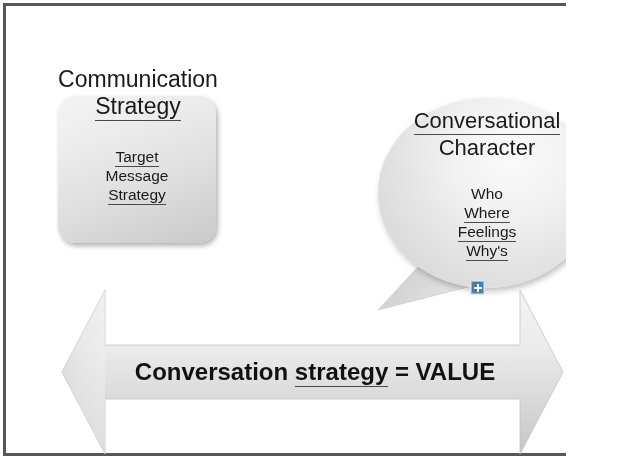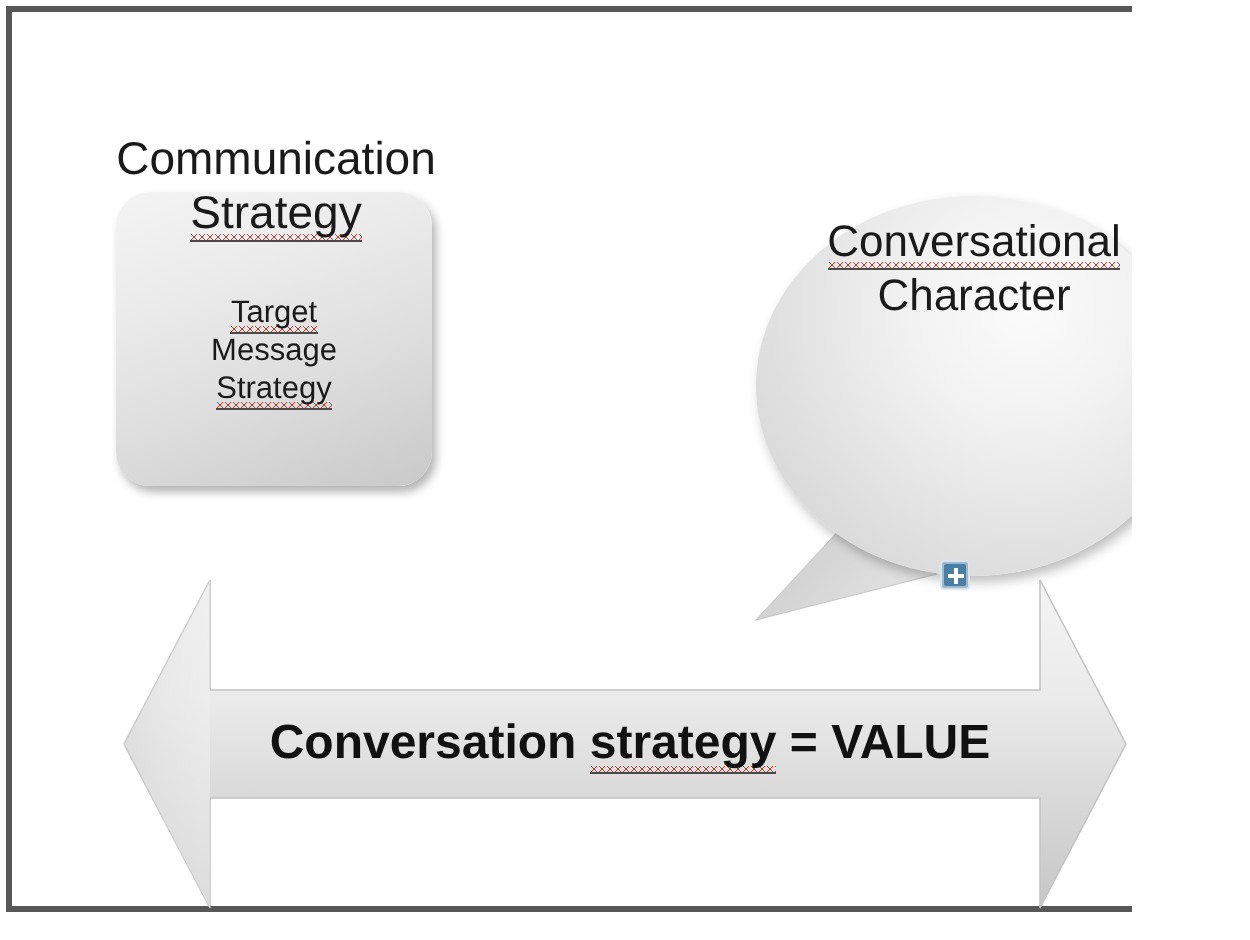--- a/index.html
+++ b/index.html
@@ -195,20 +195,26 @@
     </defs>
     <path d="M 8 95 L 70 28 L 98 72 Z" fill="url(#tailGrad)" stroke="#cacaca" stroke-width="0.6"></path>
   </svg>
   <div id="insights-bubble"></div>
 
   <div class="txt-block" id="insights-title">
     <span class="sq sq-dk">Conversational</span><br>
     <span>Character</span>
   </div>
 
+  <div class="txt-block" id="insights-items">
+    <span>Who</span><br>
+    <span class="sq sq-dk">Where</span><br>
+    <span class="sq sq-dk">Feelings</span><br>
+    <span class="sq sq-dk">Why's</span>
+  </div>
 
   <div id="expand-badge" title="+">
     <span class="inner"></span>
   </div>
 
   <svg id="value-arrow" viewBox="0 0 515 172">
     <defs>
       <linearGradient id="arrowGrad" x1="0" y1="0" x2="0" y2="1">
         <stop offset="0%" stop-color="#f4f4f4"></stop>
         <stop offset="35%" stop-color="#ebebeb"></stop>

